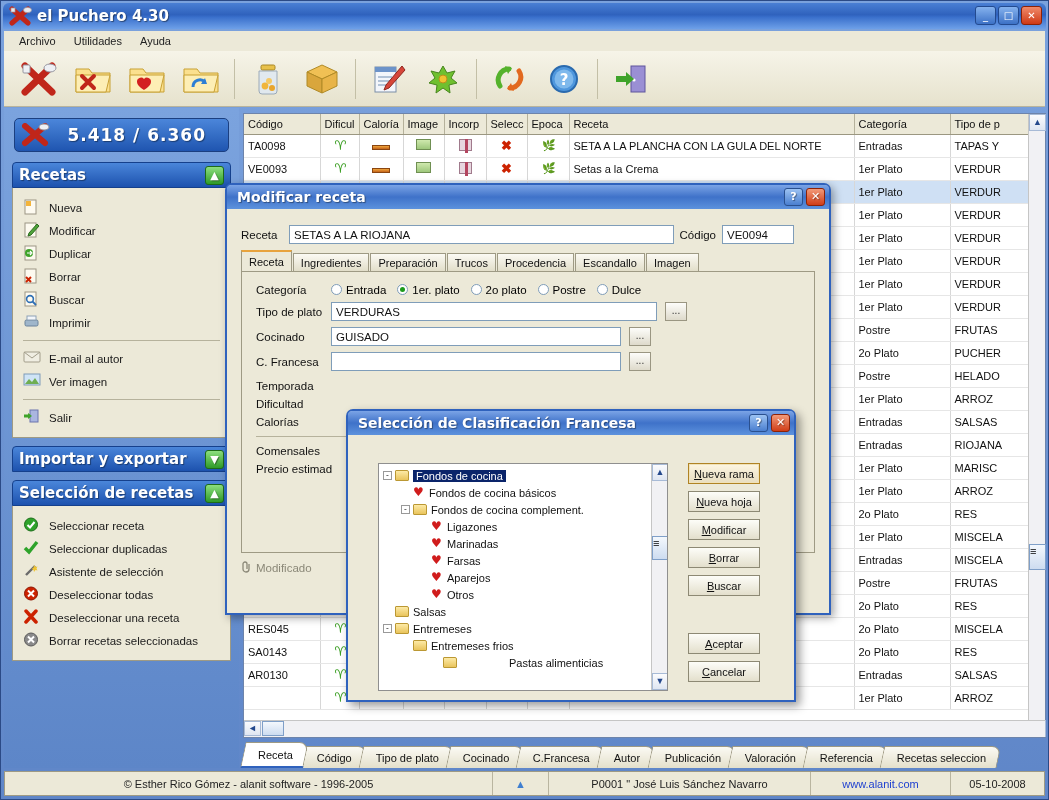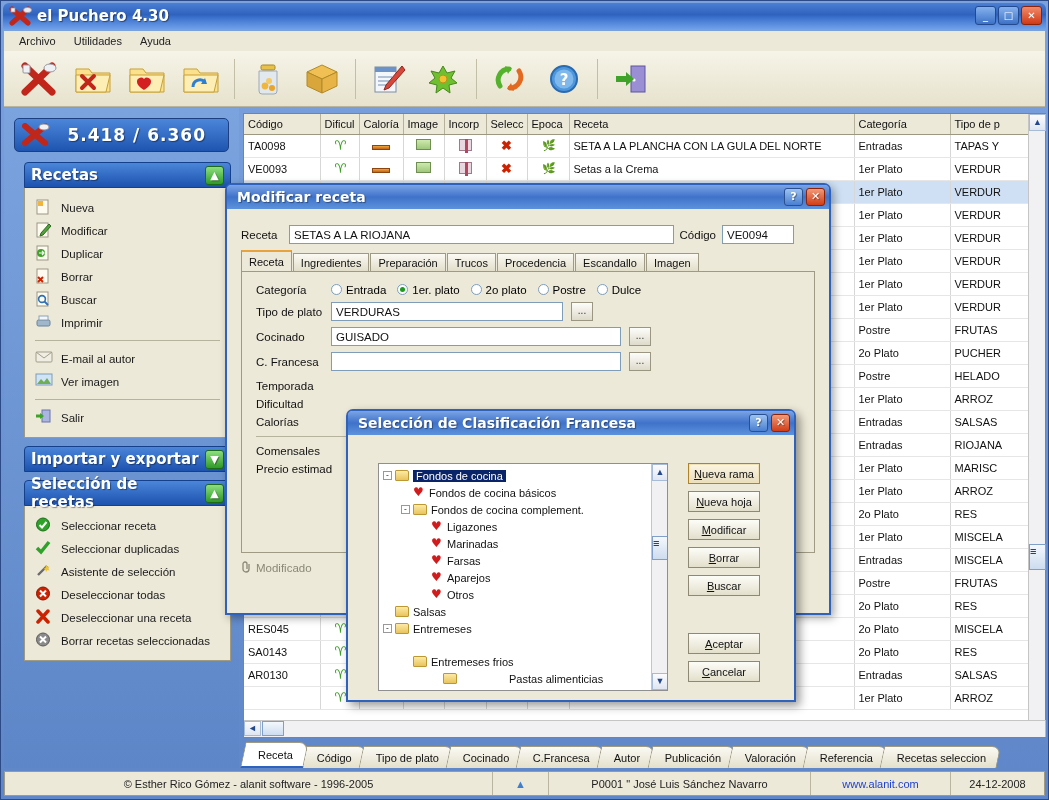--- a/index.html
+++ b/index.html
@@ -59,21 +59,21 @@
   }
   .counter {
     margin:4px 4px 10px 4px; height:34px; border-radius:5px;
     border:1px solid #1b3f80;
     background:linear-gradient(to bottom,#4b86da,#1f55b0);
     display:flex; align-items:center; justify-content:flex-end;
     padding-right:22px; position:relative;
   }
   .counter .cnum { color:#fff; font-size:17px; font-weight:bold; letter-spacing:1px;
     font-family:"DejaVu Sans", sans-serif; text-shadow:1px 1px 1px rgba(0,0,0,.4);}
-  .grpbox { margin:0 2px 8px 14px; }
+  .grpbox { margin:0 2px 8px 2px; }
   .grphdr {
     height:26px; border-radius:4px 4px 0 0;
     background:linear-gradient(to bottom,#4a86da,#1d52ae);
     border:1px solid #15408c;
     display:flex; align-items:center; padding:0 6px;
     color:#fff; font-size:15px; font-weight:bold;
     font-family:"DejaVu Sans", sans-serif;
     text-shadow:1px 1px 1px rgba(0,0,0,.4);
     justify-content:space-between;
   }
@@ -874,21 +874,21 @@
       <div class="btab">
         <span>Recetas seleccion</span>
       </div>
     </div>
 
   <div class="statusbar">
     <div class="sbcell" style="width:488px">© Esther Rico Gómez - alanit software - 1996-2005</div>
     <div class="sbcell" style="width:56px;color:#3f7fd0">▲</div>
     <div class="sbcell" style="width:262px">P0001 " José Luis Sánchez Navarro</div>
     <div class="sbcell sblink" style="width:140px">www.alanit.com</div>
-    <div class="sbcell" style="width:93px;border-right:none">24-12-2008</div>
+    <div class="sbcell" style="width:93px;border-right:none">05-10-2008</div>
   </div>
 
   <div class="dlg1">
     <div class="dlg-title">
       <span>Modificar receta</span>
       <span class="dbtns">
         <span class="dbtn">?</span>
         <span class="dbtn close">✕</span>
       </span>
     </div>
@@ -912,21 +912,21 @@
         </div>
 
       <div class="tabpane">
         <div class="formrow">
           <span class="flabel" style="width:75px">Categoría</span>
           <span id="cat-radios"><span style="margin-right: 11px; font-size: 11.5px; white-space: nowrap;"><span class="radio"></span><span>Entrada</span></span><span style="margin-right: 11px; font-size: 11.5px; white-space: nowrap;"><span class="radio on"></span><span>1er. plato</span></span><span style="margin-right: 11px; font-size: 11.5px; white-space: nowrap;"><span class="radio"></span><span>2o plato</span></span><span style="margin-right: 11px; font-size: 11.5px; white-space: nowrap;"><span class="radio"></span><span>Postre</span></span><span style="margin-right: 11px; font-size: 11.5px; white-space: nowrap;"><span class="radio"></span><span>Dulce</span></span></span>
         </div>
         <div id="recipe-fields">
             <div class="formrow">
               <span class="flabel" style="width:75px">Tipo de plato</span>
-              <span class="finput" style="width:232px">VERDURAS</span>
+              <span class="finput" style="width:326px">VERDURAS</span>
               <span class="ellbtn" style="margin-left:8px">...</span>
             </div>
             <div class="formrow">
               <span class="flabel" style="width:75px">Cocinado</span>
               <span class="finput" style="width:290px">GUISADO</span>
               <span class="ellbtn" style="margin-left:8px">...</span>
             </div>
             <div class="formrow">
               <span class="flabel" style="width:75px">C. Francesa</span>
               <span class="finput" style="width:290px"></span>
@@ -1019,21 +1019,21 @@
           <div class="tnode" style="padding-left: 0px;">
             <span style="width:12px;flex:none"></span>
             <span class="folder"></span>
             <span class="">Salsas</span>
           </div>
           <div class="tnode" style="padding-left: 0px;">
             <span class="pm">-</span>
             <span class="folder"></span>
             <span class="">Entremeses</span>
           </div>
-          <div class="tnode" style="padding-left: 18px; margin-top: 16px;">
+          <div class="tnode" style="padding-left: 18px;">
             <span style="width:12px;flex:none"></span>
             <span class="folder"></span>
             <span class="">Entremeses frios</span>
           </div>
           <div class="tnode" style="padding-left: 0px; gap: 48px;">
             <span style="width:12px;flex:none"></span>
             <span class="folder"></span>
             <span class="">Pastas alimenticias</span>
           </div>
         </div>

